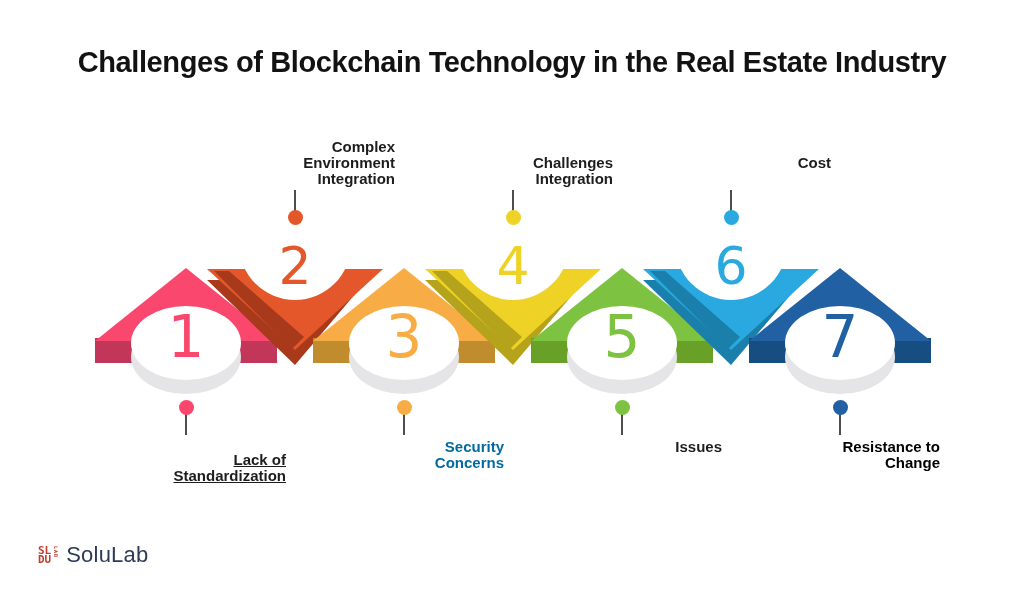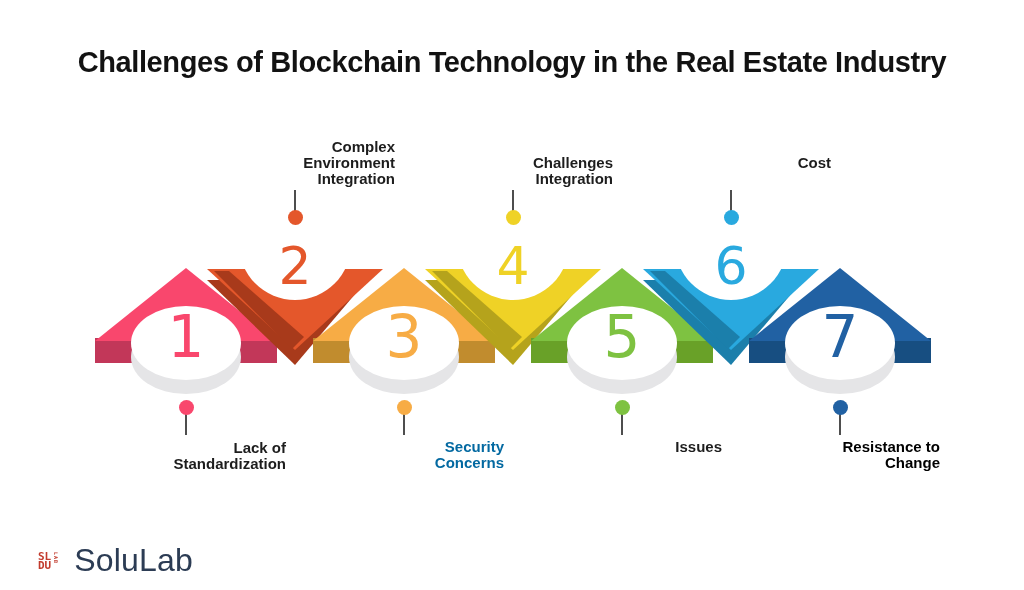--- a/index.html
+++ b/index.html
@@ -11,30 +11,30 @@
     position:absolute;top:46px;left:0;width:100%;text-align:center;
     font-size:29px;font-weight:800;letter-spacing:-0.4px;color:#121212;
   }
   .band-svg{position:absolute;left:0;top:0;}
   .item-label{
     position:absolute;width:200px;text-align:right;
     font-size:15px;font-weight:700;line-height:16px;color:#1d1d1d;
   }
   .connector-line{position:absolute;width:2.5px;height:21px;}
   .connector-dot{position:absolute;width:15px;height:15px;border-radius:50%;}
-  .brand{position:absolute;left:38px;top:542px;display:flex;align-items:center;gap:16px;}
+  .brand{position:absolute;left:38px;top:542px;display:flex;align-items:center;gap:8px;}
   .brand-icon{
     position:relative;font-family:"DejaVu Sans Mono",monospace;font-weight:700;
     font-size:11px;line-height:9px;letter-spacing:0;padding:2px 7px 2px 0;
   }
   .bi-lab{
     position:absolute;right:0;top:2px;font-size:5px;line-height:5px;
     writing-mode:vertical-rl;letter-spacing:1px;
   }
-  .brand-name{font-size:32px;font-weight:500;letter-spacing:0.2px;}
+  .brand-name{font-size:22px;font-weight:500;letter-spacing:0.2px;}
 </style>
 </head>
 <body>
 
 <div class="stage">
 
   <div class="title" style="color: rgb(18, 18, 18);">Challenges of Blockchain Technology in the Real Estate Industry</div>
 
   <svg class="band-svg" width="1024" height="590" viewBox="0 0 1024 590">
     <g>
@@ -76,21 +76,21 @@
         <text x="513" y="266" fill="#EFD226" font-size="52" text-anchor="middle" dominant-baseline="central" font-family="&quot;DejaVu Sans&quot;, sans-serif" font-weight="400">4</text>
         <text x="622" y="337" fill="#7EC241" font-size="58" text-anchor="middle" dominant-baseline="central" font-family="&quot;DejaVu Sans&quot;, sans-serif" font-weight="400">5</text>
         <text x="731" y="266" fill="#29A9DF" font-size="52" text-anchor="middle" dominant-baseline="central" font-family="&quot;DejaVu Sans&quot;, sans-serif" font-weight="400">6</text>
         <text x="840" y="337" fill="#2161A3" font-size="58" text-anchor="middle" dominant-baseline="central" font-family="&quot;DejaVu Sans&quot;, sans-serif" font-weight="400">7</text>
       </g>
   </svg>
 
   <div>
       <div class="connector-line" style="left: 184.75px; top: 414px; background: rgb(78, 78, 78);"></div>
       <div class="connector-dot" style="left: 178.5px; top: 400px; background: rgb(249, 71, 109);"></div>
-      <div class="item-label" style="left: 86px; top: 440px; color: rgb(29, 29, 29);">
+      <div class="item-label" style="left: 86px; top: 452px; color: rgb(29, 29, 29); text-decoration: underline;">
         <div>Lack of</div>
         <div>Standardization</div>
       </div>
       <div class="connector-line" style="left: 293.75px; top: 190px; background: rgb(78, 78, 78);"></div>
       <div class="connector-dot" style="left: 287.5px; top: 210px; background: rgb(228, 87, 43);"></div>
       <div class="item-label" style="left: 195px; top: 139px; color: rgb(29, 29, 29);">
         <div>Complex</div>
         <div>Environment</div>
         <div>Integration</div>
       </div>

